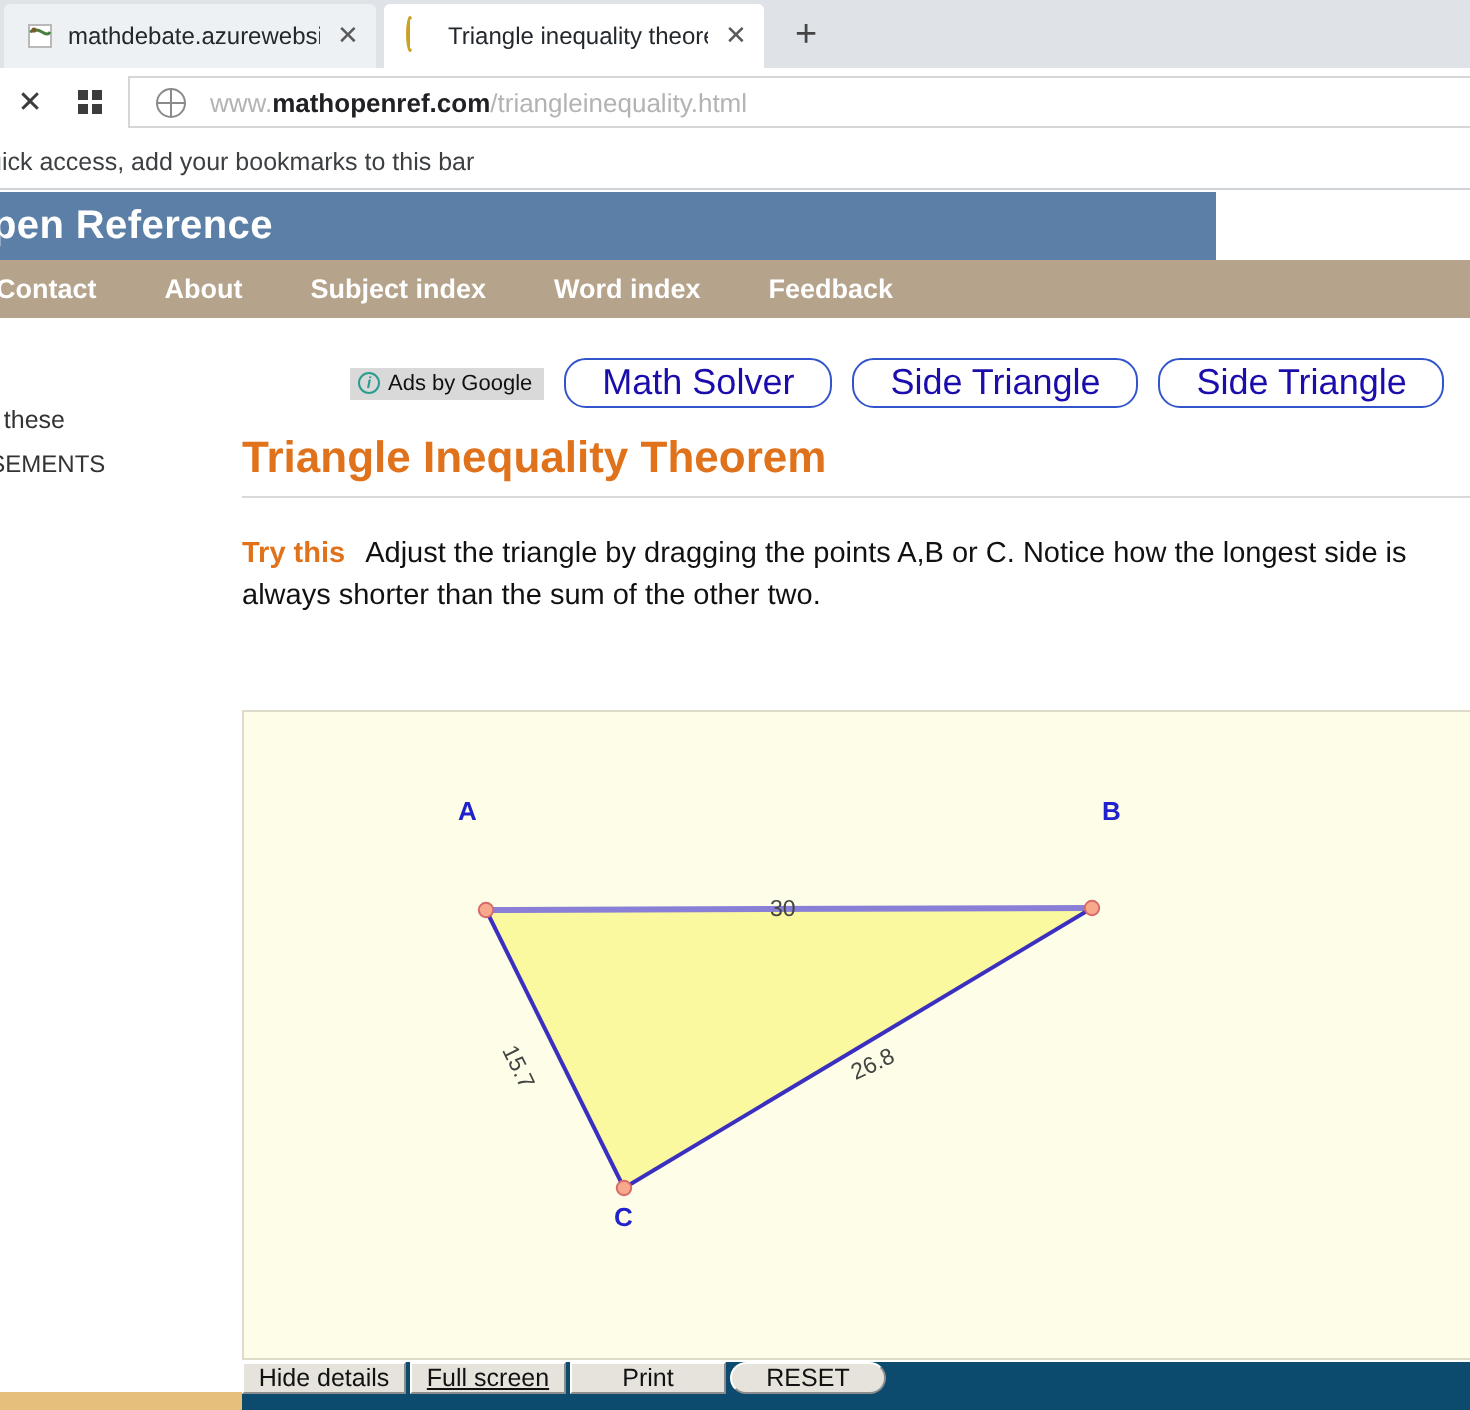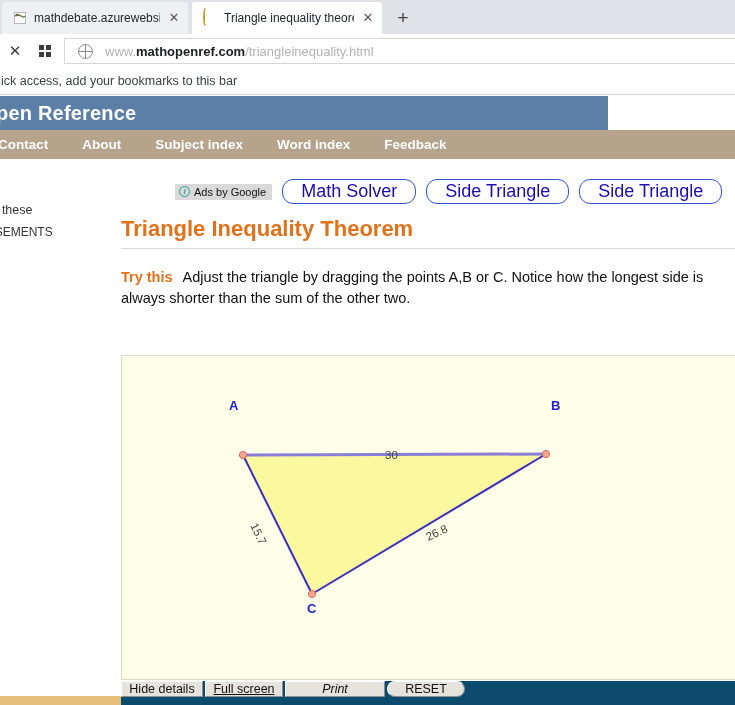--- a/index.html
+++ b/index.html
@@ -172,21 +172,21 @@
     background: #0c4a6e; display: flex; align-items: flex-start;
   }
   .btn {
     background: #e6e3dc; border: 1px solid #8d8d8d;
     border-top-color: #ffffff; border-left-color: #ffffff;
     font-size: 12.5px; color: #111; display: flex; align-items: center;
     justify-content: center; margin-right: 2px;
   }
   .btn.b1 { width: 82px; }
   .btn.b2 { width: 78px; text-decoration: underline; }
-  .btn.b3 { width: 100px; font-style: italic; }
+  .btn.b3 { width: 78px; }
   .btn.b4 { width: 78px; border-radius: 10px; }
   .taskbar-nub {
     position: absolute; left: 0; top: 696px; width: 121px; height: 9px;
     background: #e6bf7a;
   }
 </style>
 </head>
 <body>
 
 <div id="app">

